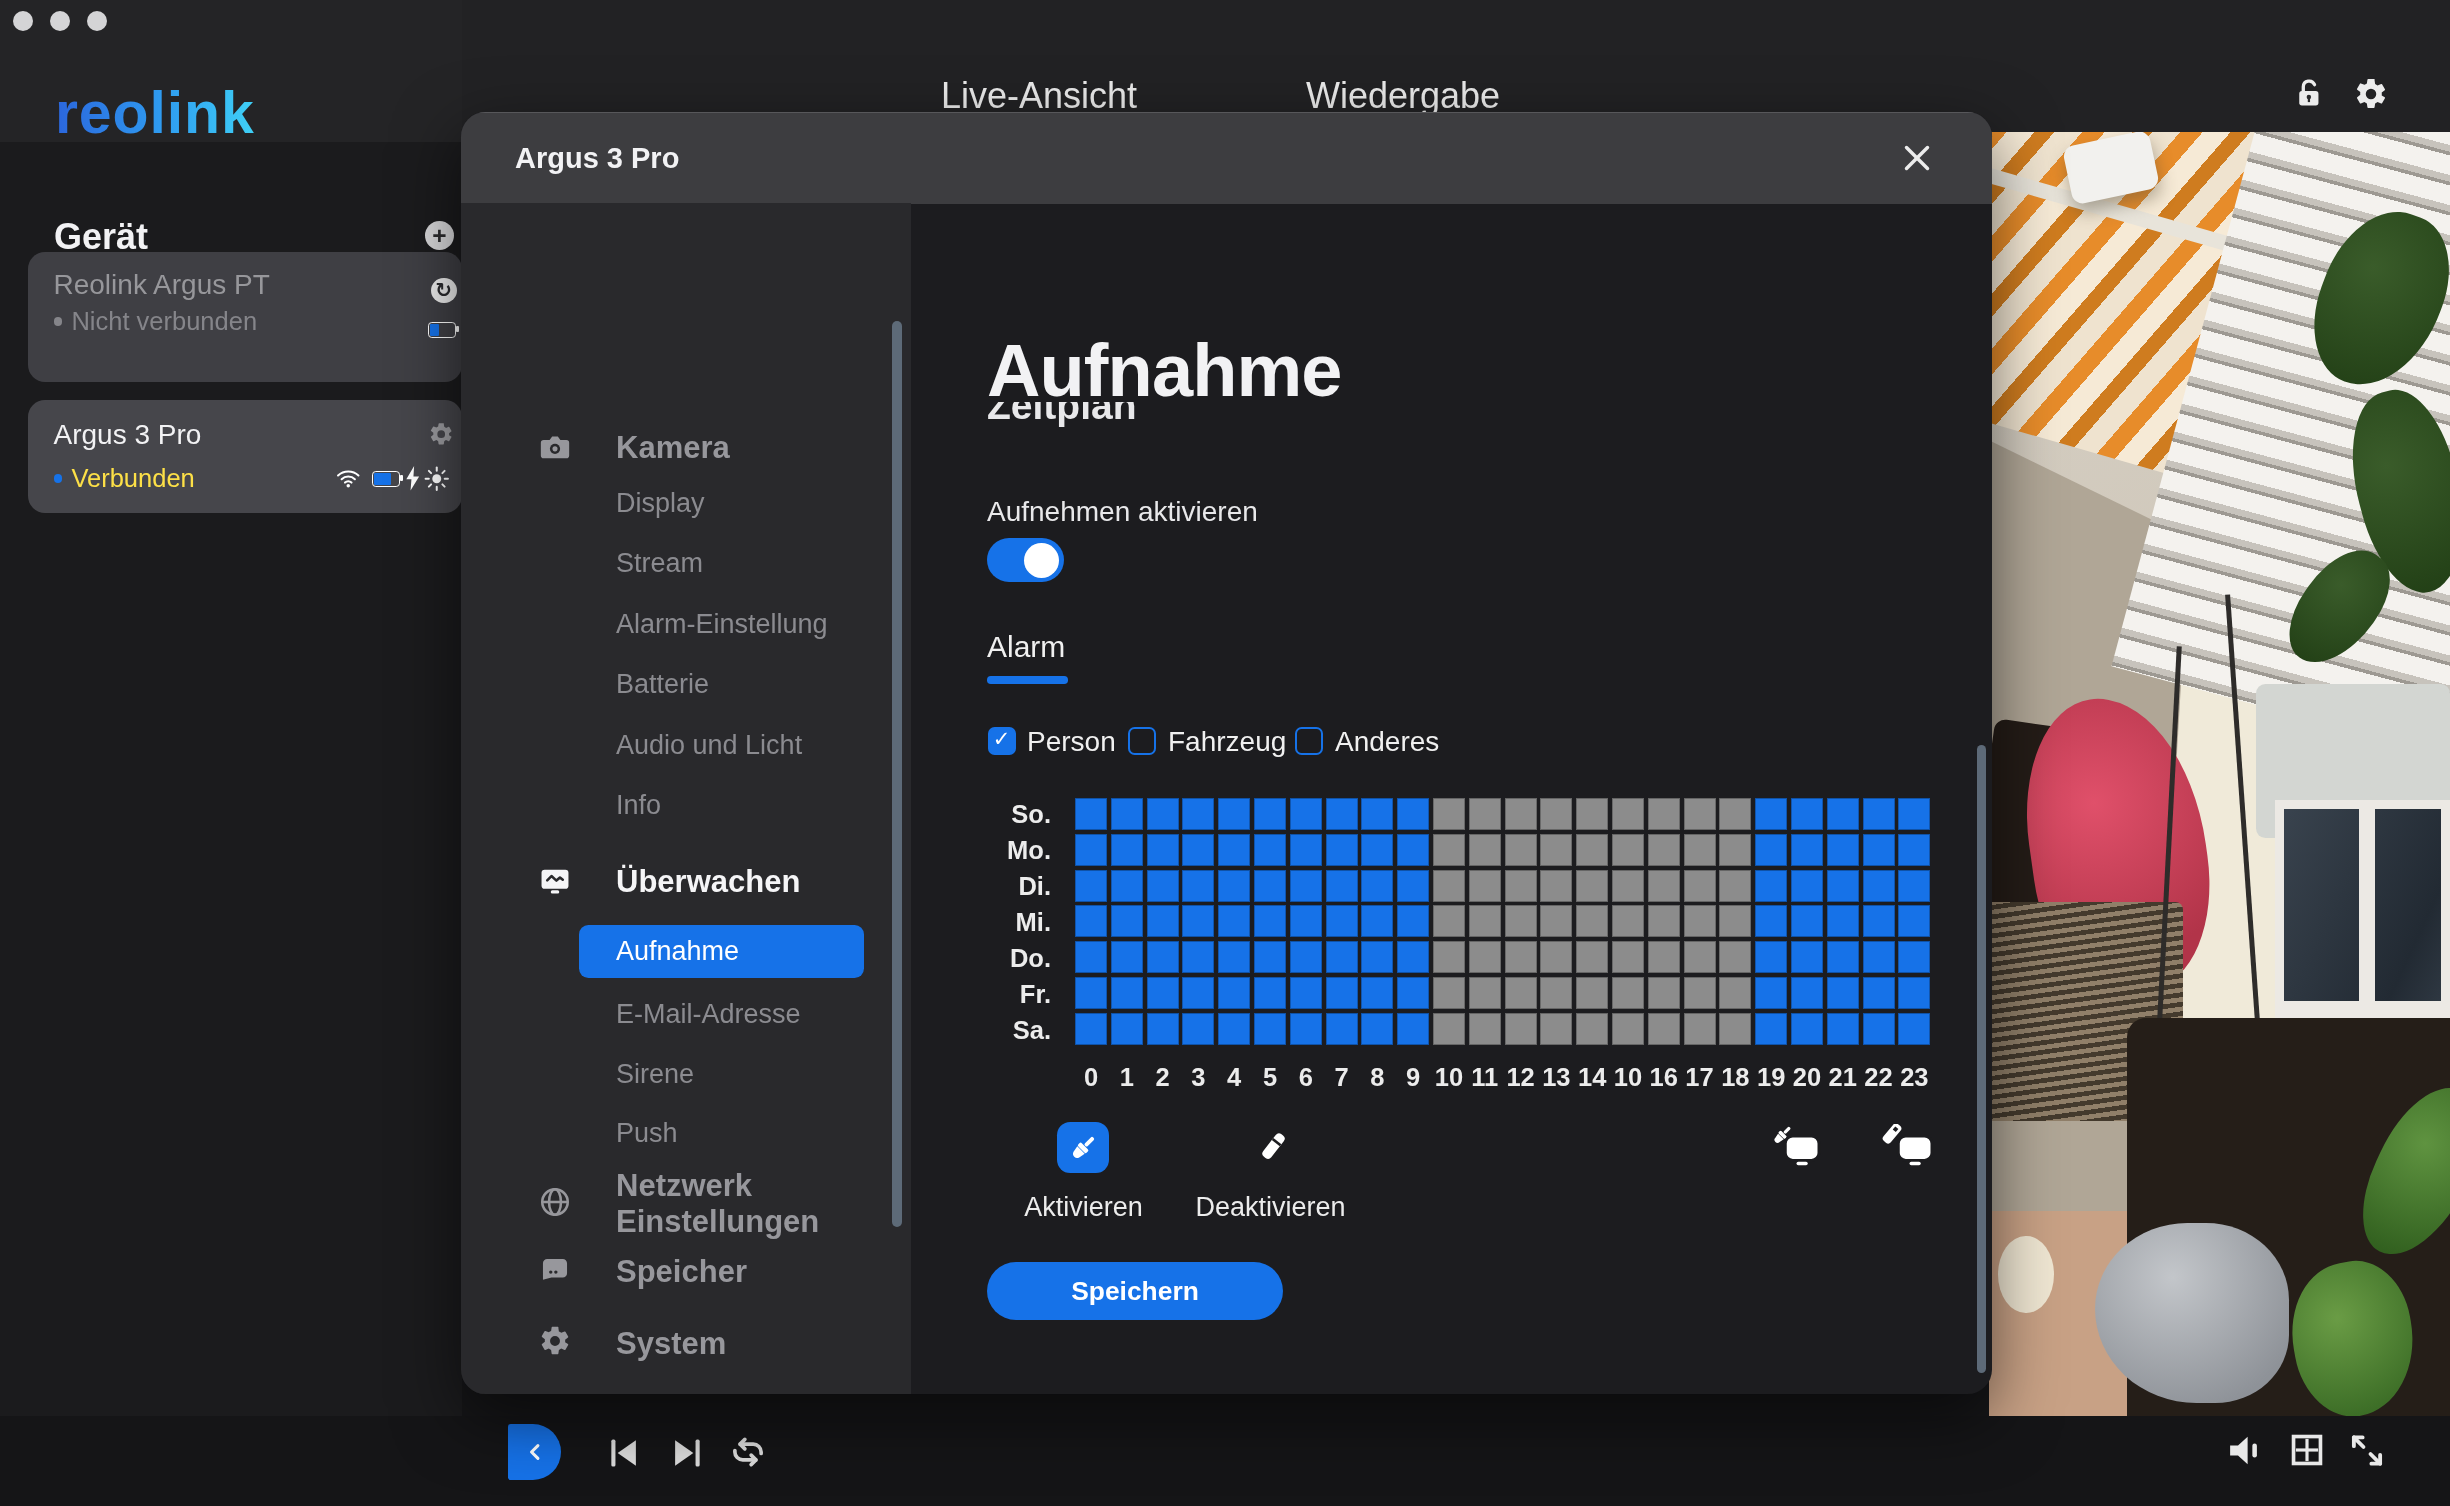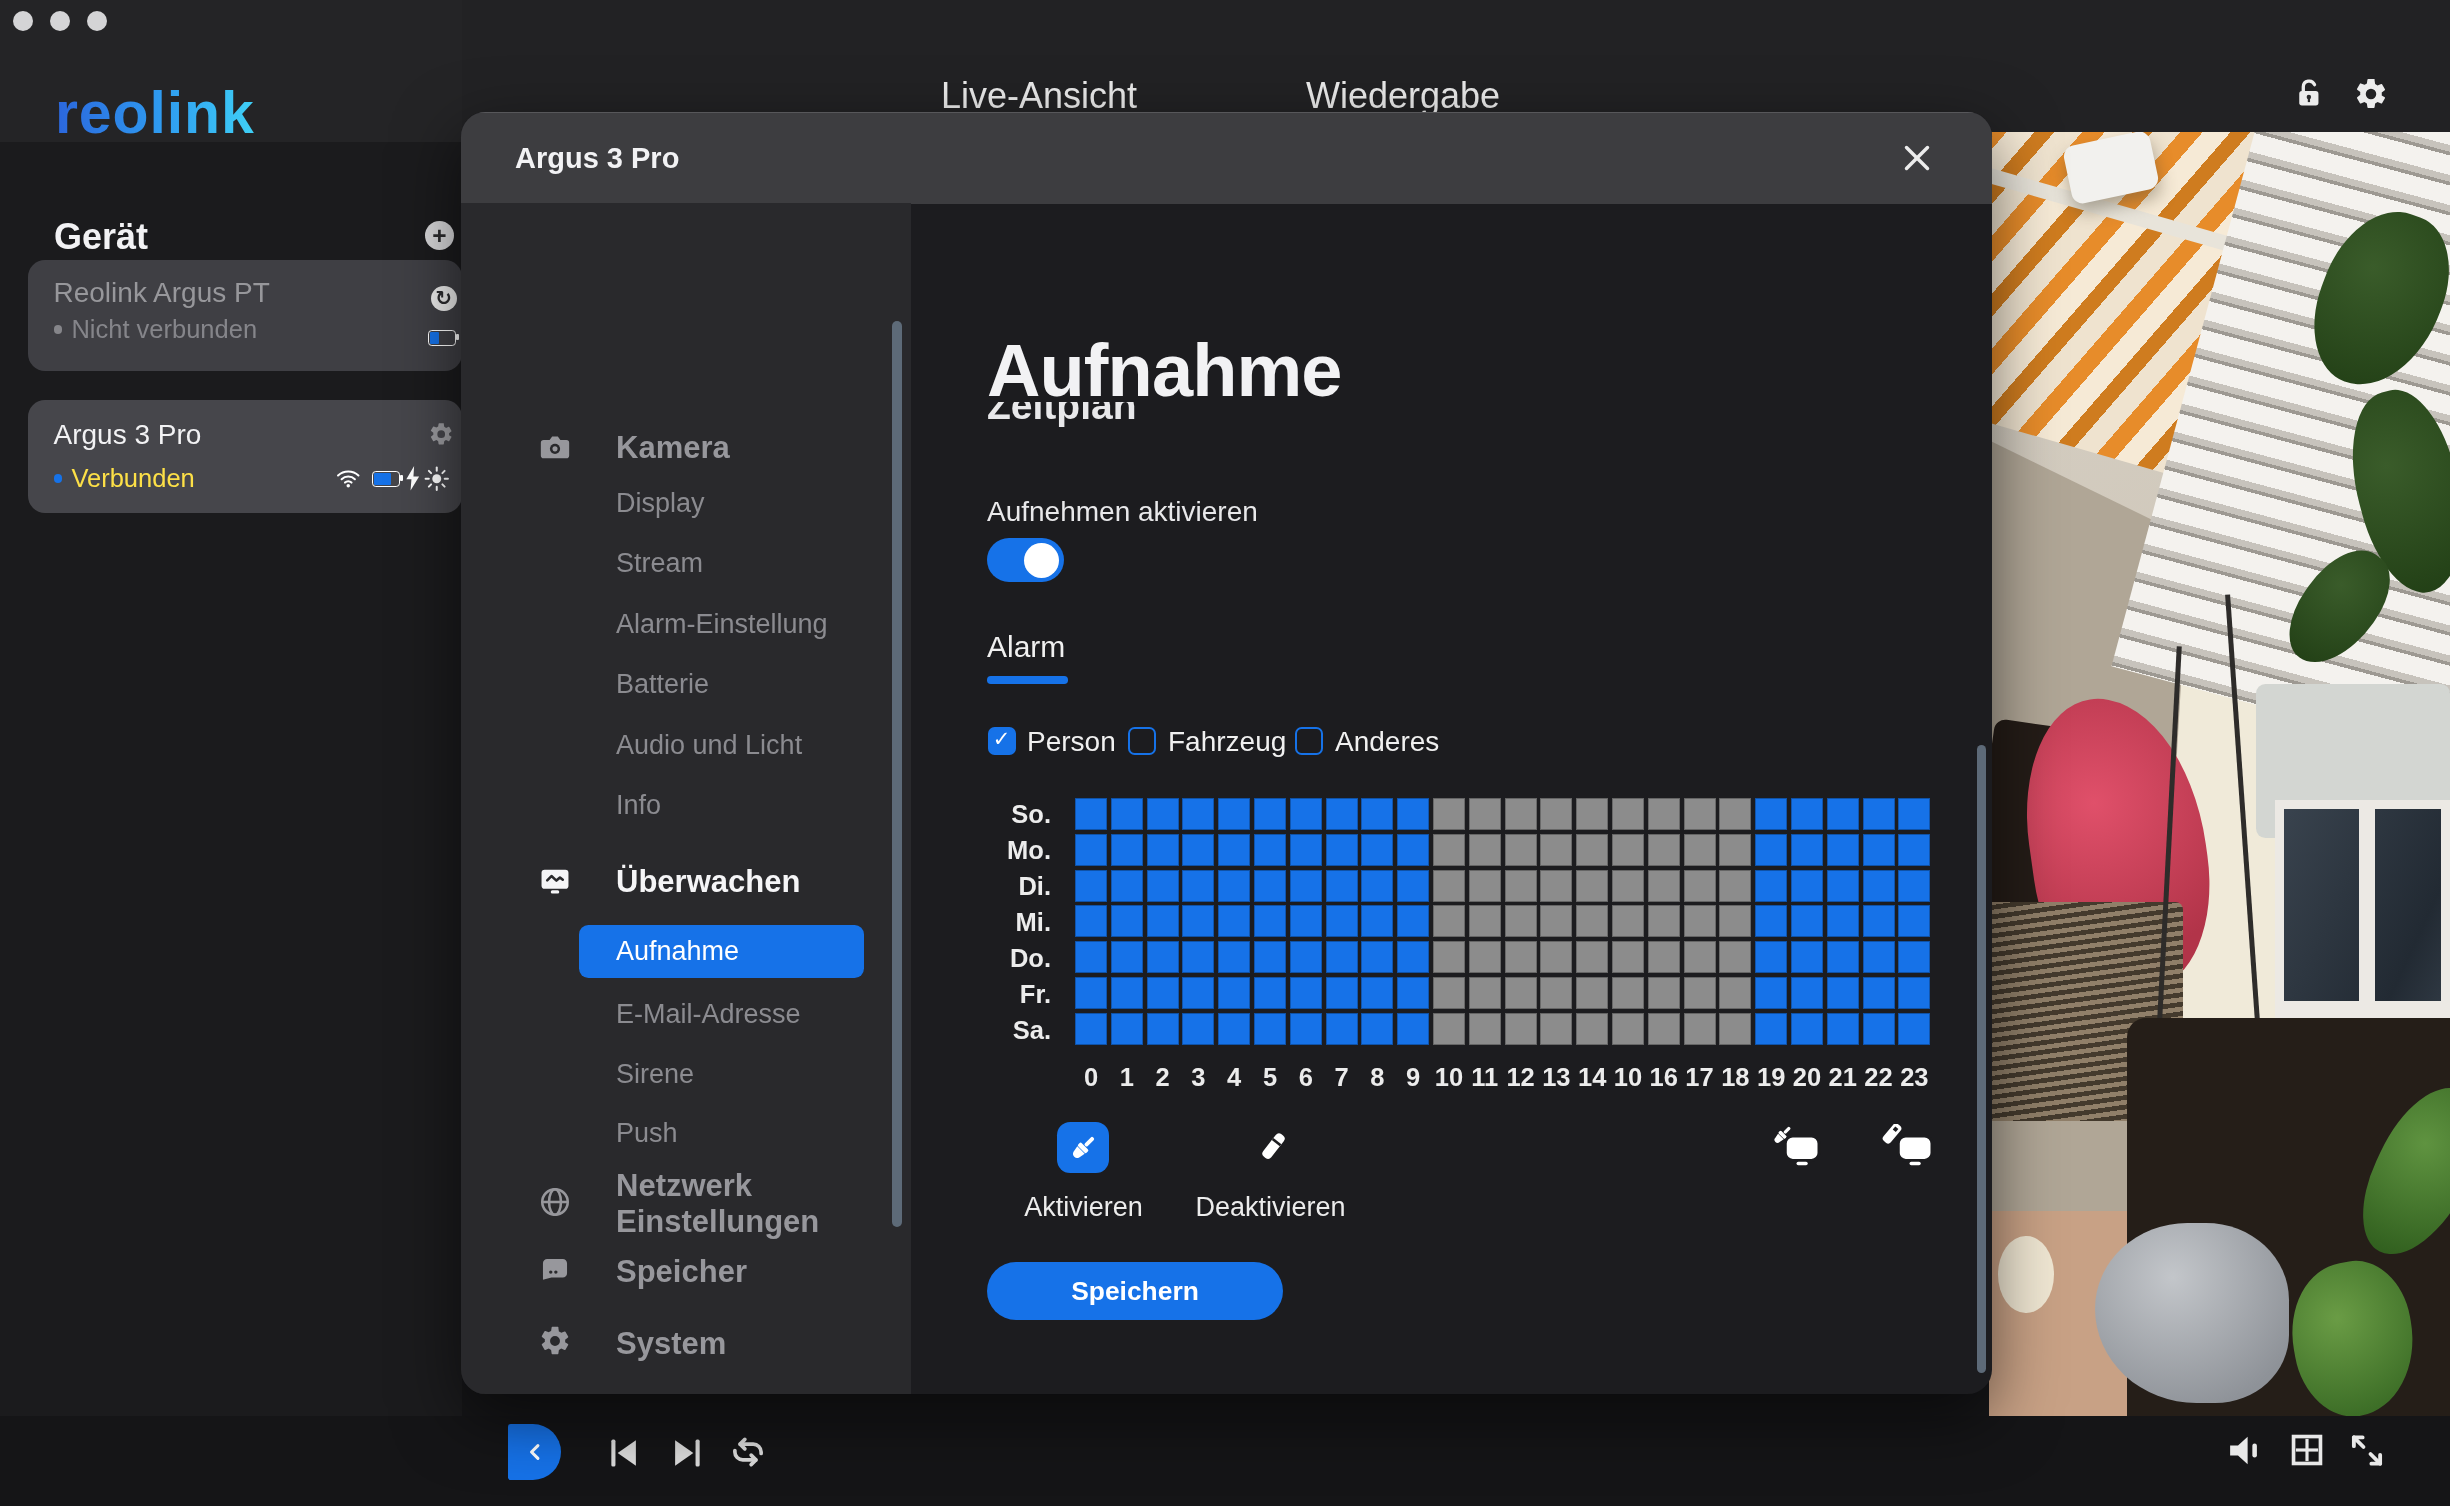--- a/index.html
+++ b/index.html
@@ -17,21 +17,21 @@
   .toptab{position:absolute;top:75px;font-size:36px;color:#ececec;}
   .topicon{position:absolute;top:76px;width:36px;height:36px;}
 
   
   #sidebar{left:0;top:142px;width:462px;height:1274px;background:#1b1b1d;}
   #geraet{position:absolute;left:54px;top:74px;font-size:36px;font-weight:700;color:#f2f2f4;}
   #addbtn{position:absolute;left:425px;top:79px;width:29px;height:29px;border-radius:50%;
           background:#d6d6d8;color:#2b2b2d;font-size:24.5px;font-weight:700;
           display:flex;align-items:center;justify-content:center;line-height:0;}
   .devcard{position:absolute;left:28px;width:434px;border-radius:17px;}
-  #card1{top:118px;height:111px;background:#3f3f44;}
+  #card1{top:110px;height:130px;background:#3f3f44;}
   #card2{top:258px;height:113px;background:#46464b;}
   .devtitle{position:absolute;left:25.5px;font-size:28px;}
   .devstatus{position:absolute;left:25.5px;font-size:25.5px;display:flex;align-items:center;gap:9.4px;}
   .sdot{width:8.5px;height:8.5px;border-radius:50%;display:inline-block;}
   .refresh-circ{position:absolute;width:25.5px;height:25.5px;border-radius:50%;background:#ececec;
         color:#2b2b2e;font-size:20px;font-weight:700;display:flex;align-items:center;justify-content:center;}
   .batt{position:absolute;width:25.5px;height:14px;border:1.9px solid #fff;border-radius:3.8px;}
   .batt::after{content:"";position:absolute;right:-4.7px;top:2.8px;width:2.8px;height:6.6px;background:#fff;border-radius:0.9px;}
   .batt .fill{position:absolute;left:0.9px;top:0.9px;bottom:0.9px;background:#1672e8;border-radius:0.9px;}
 

